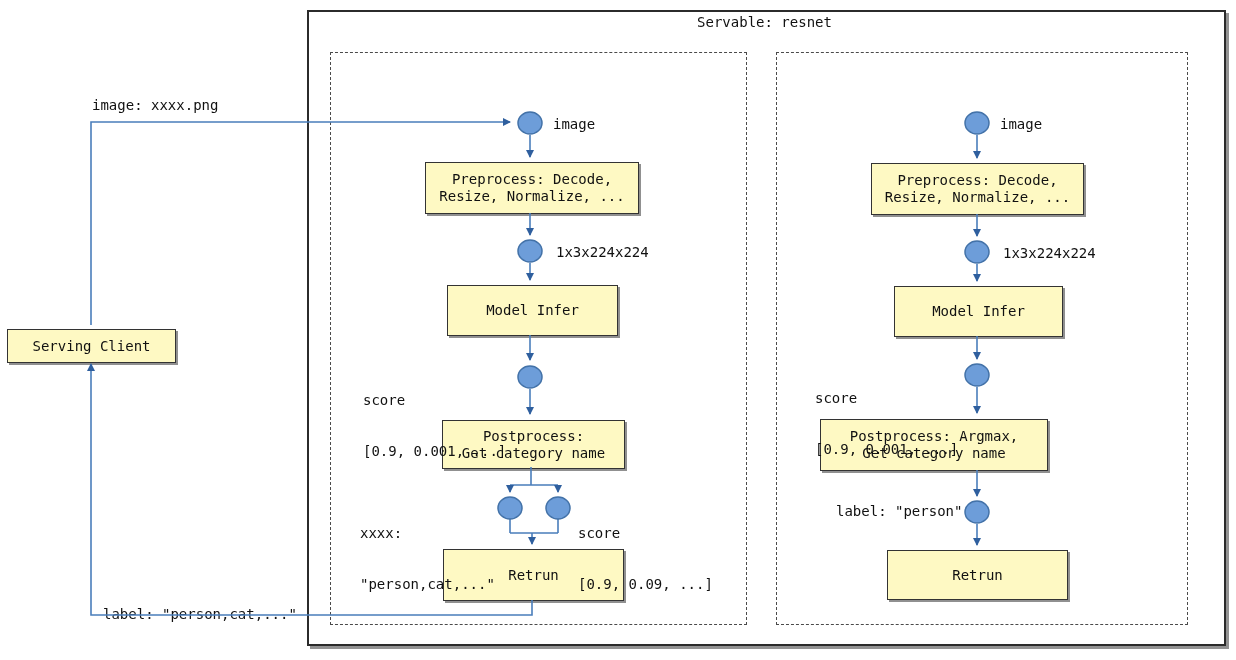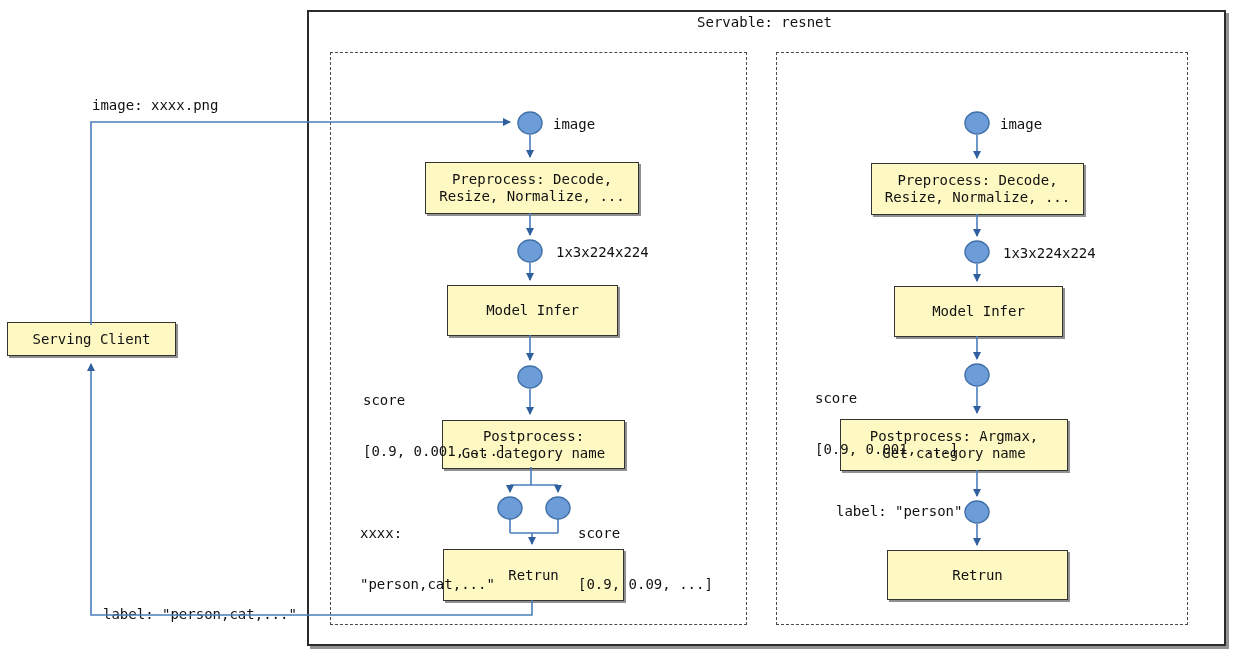--- a/index.html
+++ b/index.html
@@ -34,21 +34,21 @@
 
   <div class="abs frame" style="left:307px;top:10px;width:915px;height:632px;"></div>
   <div class="abs lbl center" style="left:307px;top:14px;width:915px;">Servable: resnet</div>
 
   <div class="abs dashedbox" style="left:330px;top:52px;width:415px;height:571px;"></div>
   <div class="abs lbl center" style="left:330px;top:60px;width:415px;">
   </div>
 
   <div class="abs dashedbox" style="left:776px;top:52px;width:410px;height:571px;"></div>
 
-  <div class="abs ybox" style="left:7px;top:322px;width:167px;height:32px;">
+  <div class="abs ybox" style="left:7px;top:329px;width:167px;height:32px;">
     <div>Serving Client</div>
   </div>
   <div class="abs lbl" style="left:92px;top:97px;">image: xxxx.png</div>
   <div class="abs lbl resp" style="left:103px;top:567px;">
     <div>label: "person,cat,..."</div>
     
   </div>
 
   <div class="abs lbl" style="left:553px;top:116px;">image</div>
 
@@ -97,21 +97,21 @@
 
   <div class="abs ybox" style="left:894px;top:286px;width:167px;height:49px;">
     <div>Model Infer</div>
   </div>
 
   <div class="abs lbl" style="left:815px;top:356px;">
     <div>score</div>
     <div>[0.9, 0.001, ...]</div>
   </div>
 
-  <div class="abs ybox" style="left:840px;top:419px;width:226px;height:50px;">
+  <div class="abs ybox" style="left:820px;top:419px;width:226px;height:50px;">
     <div>Postprocess: Argmax,</div>
     <div>Get category name</div>
   </div>
 
   <div class="abs lbl" style="left:836px;top:503px;">label: "person"</div>
 
   <div class="abs ybox" style="left:887px;top:550px;width:179px;height:48px;">
     <div>Retrun</div>
   </div>
 

